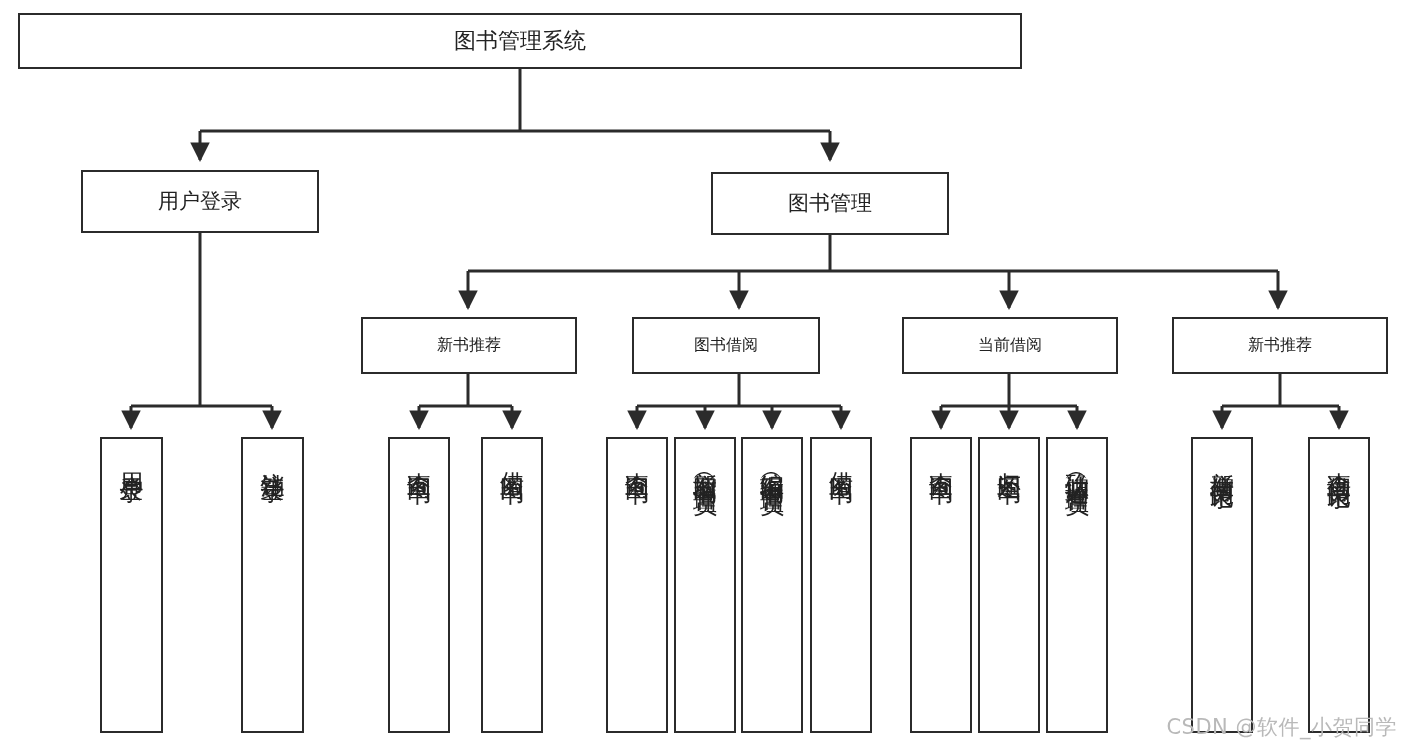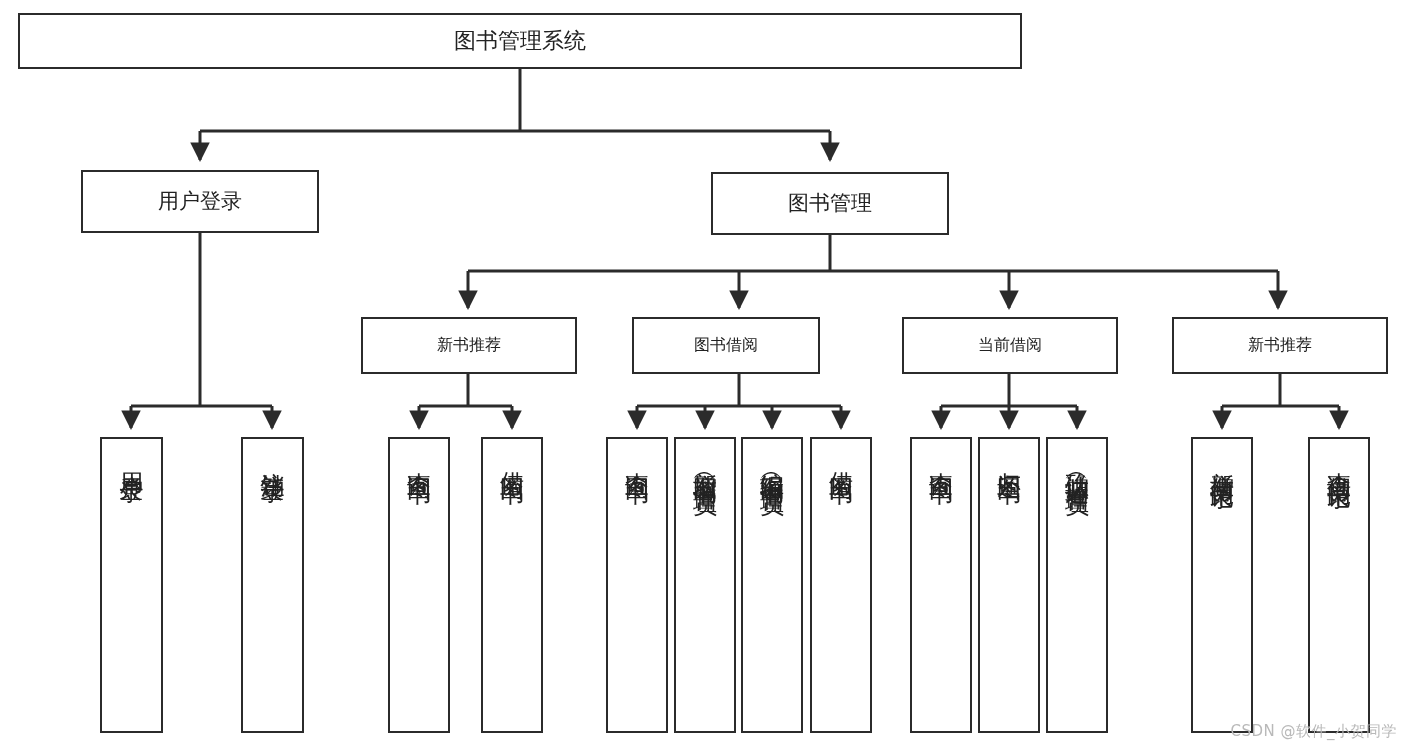--- a/index.html
+++ b/index.html
@@ -84,21 +84,21 @@
     text-orientation: upright;
     font-size: 24px;
     letter-spacing: 3px;
     line-height: 1;
     white-space: nowrap;
   }
   .watermark {
     position: absolute;
     right: 8px;
     bottom: 6px;
-    font-size: 15px;
+    font-size: 21px;
     color: #b9b9b9;
     letter-spacing: 0.5px;
     user-select: none;
   }
 </style>
 </head>
 <body>
 
 <div id="diagram-root">
 

